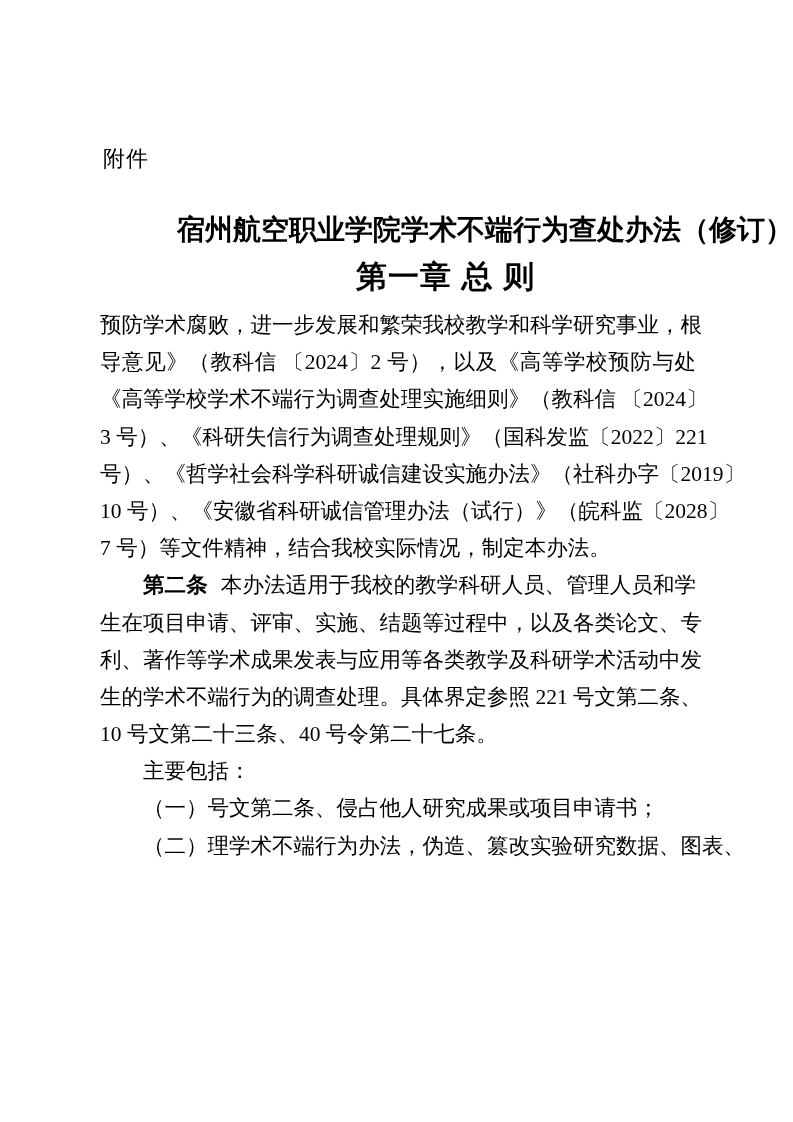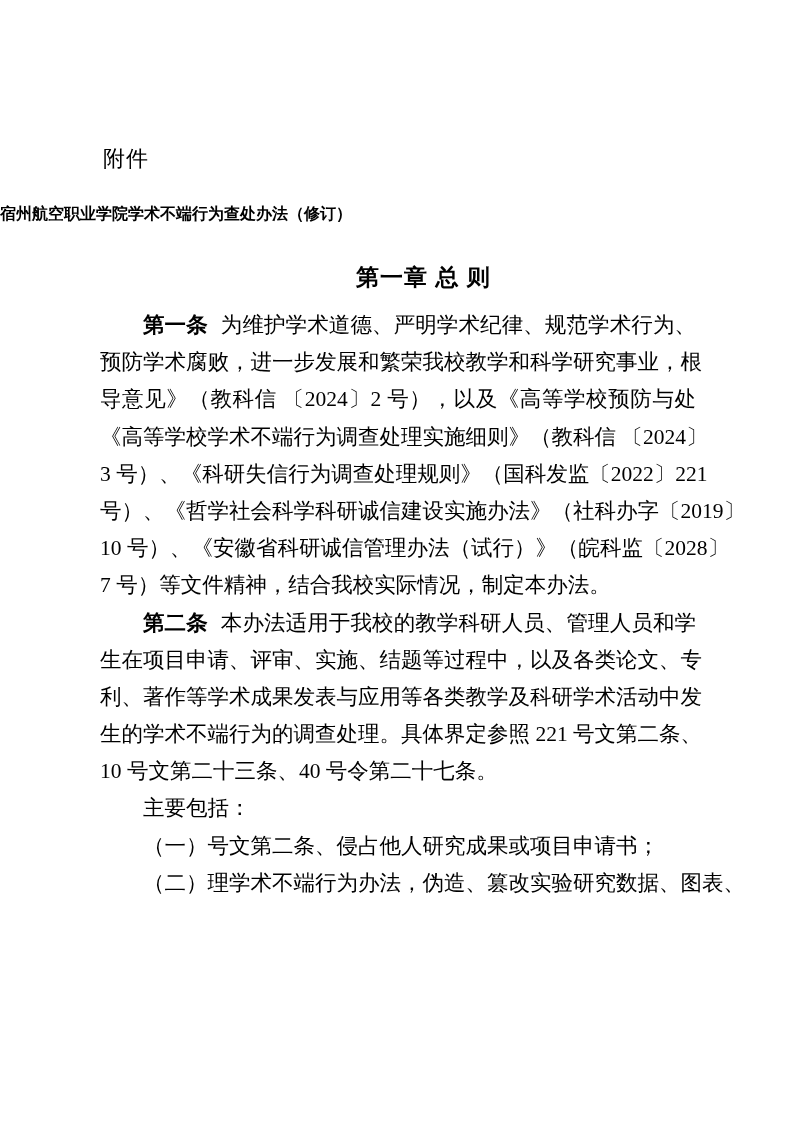--- a/index.html
+++ b/index.html
@@ -21,37 +21,37 @@
     left: 103px;
     top: 145px;
     font-family: "Liberation Sans", sans-serif;
     font-size: 22px;
     line-height: 28px;
     letter-spacing: 1px;
   }
   .doc-title {
     position: absolute;
     left: 0;
-    top: 199px;
+    top: 215px;
     width: 100%;
     margin: 0;
-    text-align: left;
+    text-align: right;
     font-family: "Liberation Serif", serif;
     font-weight: bold;
-    font-size: 16px;
+    font-size: 28px;
     line-height: 30px;
   }
   .chapter {
     position: absolute;
     left: 356px;
     top: 262px;
     margin: 0;
     font-family: "Liberation Sans", sans-serif;
     font-weight: bold;
-    font-size: 23px;
+    font-size: 31px;
     line-height: 30px;
     letter-spacing: 1px;
     white-space: pre;
   }
   .doc-body {
     position: absolute;
     left: 100px;
     top: 307px;
     width: 596px;
   }
@@ -82,23 +82,20 @@
 <div class="page">
 
   <div class="attachment">附件</div>
 
   <h1 class="doc-title">宿州航空职业学院学术不端行为查处办法（修订）</h1>
 
   <h2 class="chapter">第一章 总 则</h2>
 
   <div class="doc-body">
 
-    <div class="line indent">
-      <span class="art-num">第一条</span><span>为维护学术道德、严明学术纪律、规范学术行为、</span>
-    </div>
     <div class="line">预防学术腐败，进一步发展和繁荣我校教学和科学研究事业，根</div>
     <div class="line">导意见》（教科信 〔2024〕2 号），以及《高等学校预防与处</div>
     <div class="line">《高等学校学术不端行为调查处理实施细则》（教科信 〔2024〕</div>
     <div class="line">3 号）、《科研失信行为调查处理规则》（国科发监〔2022〕221</div>
     <div class="line">号）、《哲学社会科学科研诚信建设实施办法》（社科办字〔2019〕</div>
     <div class="line">10 号）、《安徽省科研诚信管理办法（试行）》（皖科监〔2028〕</div>
     <div class="line last">7 号）等文件精神，结合我校实际情况，制定本办法。</div>
 
     <div class="line indent">
       <span class="art-num">第二条</span><span>本办法适用于我校的教学科研人员、管理人员和学</span>

